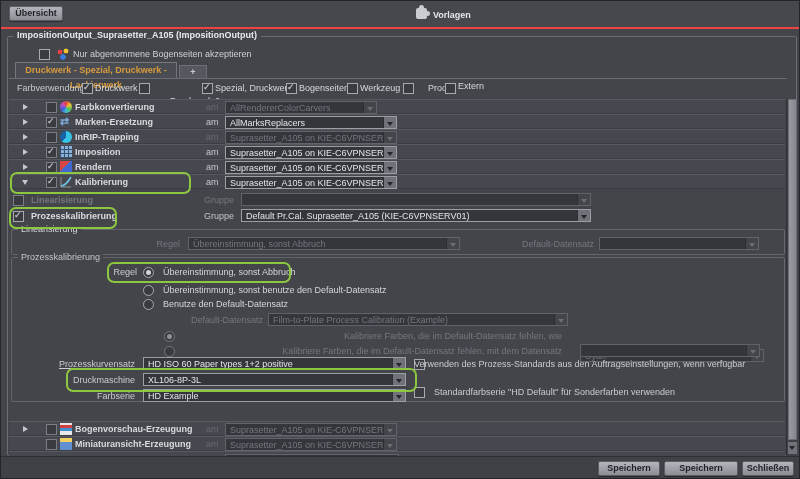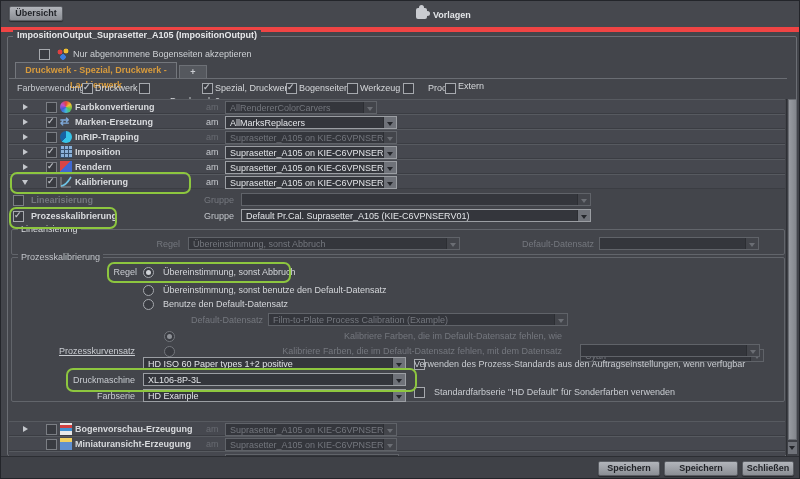--- a/index.html
+++ b/index.html
@@ -4,21 +4,21 @@
 <style>
   html,body { margin:0; padding:0; }
   body { font-family:"Liberation Sans", sans-serif; }
   #screen {
     position:relative; width:800px; height:479px;
     background:#43454b; overflow:hidden;
     border:1px solid #23252a; box-sizing:border-box;
     font-size:9px; color:#d6d8db;
   }
   
-  .tophdr { position:absolute; left:0; top:0; width:800px; height:26px; background:#46484e; border-bottom:5px solid #ef4444; }
+  .tophdr { position:absolute; left:0; top:0; width:800px; height:26px; background:#46484e; border-bottom:2px solid #ef4444; }
   .btn {
     position:absolute; background:linear-gradient(#b2b5bb,#8b8e94);
     border:1px solid #5a5d63; border-radius:2px; color:#1f2126;
     font-weight:bold; text-align:center; line-height:13px; height:13px; font-size:9px;
     box-shadow:0 1px 1px rgba(0,0,0,.4);
   }
   .apptitle { position:absolute; left:432px; top:9px; font-weight:bold; color:#e3e5e8; }
   .puzzle { position:absolute; left:415px; top:7px; width:11px; height:11px; background:#caccd1; border-radius:2px; }
   .puzzle::before { content:""; position:absolute; left:3px; top:-3px; width:5px; height:5px; border-radius:50%; background:#caccd1; }
   .puzzle::after  { content:""; position:absolute; right:-3px; top:3px; width:5px; height:5px; border-radius:50%; background:#caccd1; }
@@ -251,21 +251,21 @@
         <span class="a"></span>
     </div>
 
     <span class="rb dis" style="left:152px;top:88px;"></span>
     <span class="lbl r dim" style="left:180px;top:88px;width:370px;">Kalibriere Farben, die im Default-Datensatz fehlen, mit dem Datensatz</span>
     <div class="dd dis" style="left:568px;top:86px;width:180px;">
       <span class="t"></span>
         <span class="a"></span>
     </div>
 
-    <span class="lbl r" style="left:13px;top:88px;width:110px;color:#c9ccd1;text-decoration:underline;">Prozesskurvensatz</span>
+    <span class="lbl r" style="left:13px;top:101px;width:110px;color:#c9ccd1;text-decoration:underline;">Prozesskurvensatz</span>
     <div class="dd" style="left:131px;top:99px;width:263px;">
       <span class="t">HD ISO 60 Paper types 1+2 positive</span>
         <span class="a"></span>
     </div>
 
     <span class="lbl r" style="left:13px;top:117px;width:110px;color:#c9ccd1;">Druckmaschine</span>
     <div class="dd" style="left:131px;top:115px;width:263px;">
       <span class="t">XL106-8P-3L</span>
         <span class="a"></span>
     </div>

